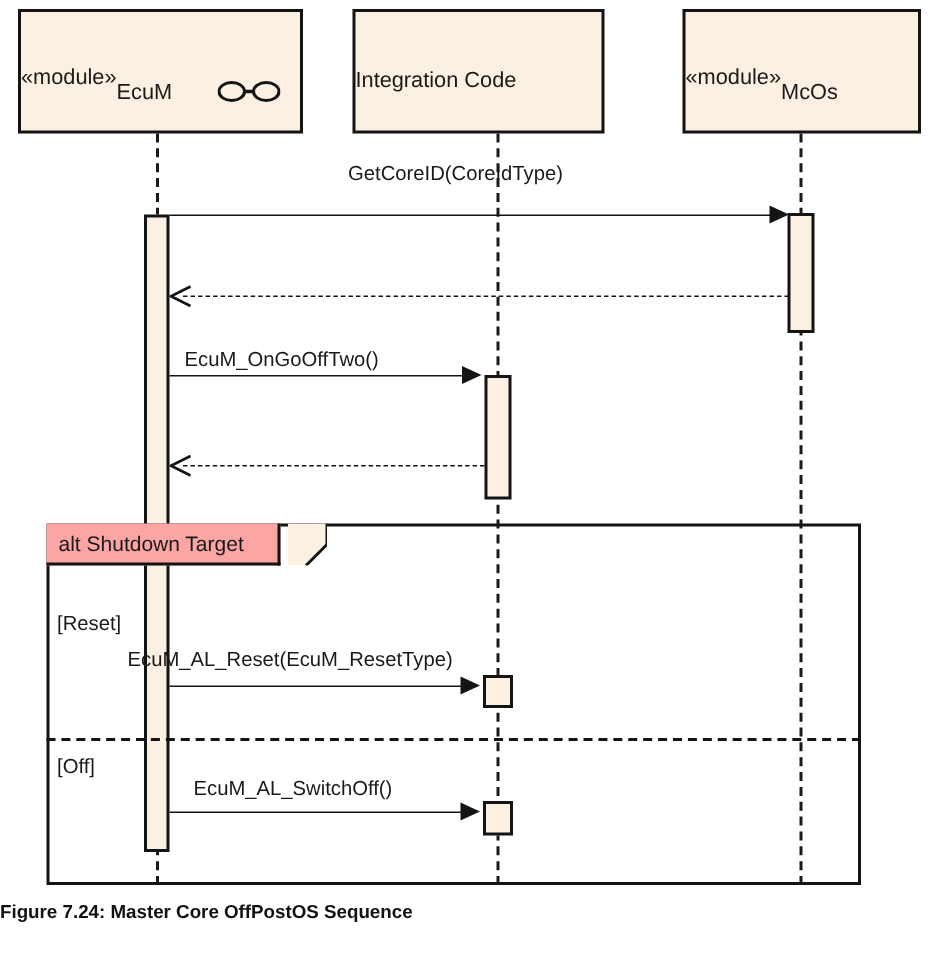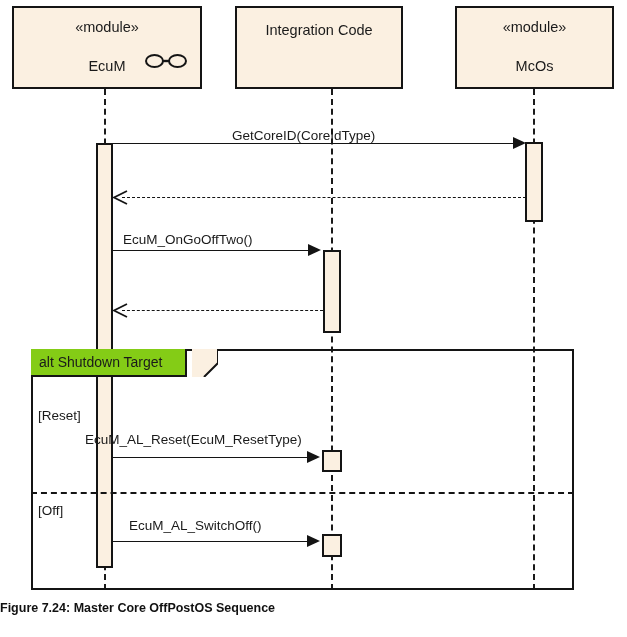--- a/index.html
+++ b/index.html
@@ -19,21 +19,21 @@
     overflow: hidden;
   }
 
   
   .lifeline-box {
     position: absolute;
     box-sizing: border-box;
     background: #fbf0e1;
     border: 2px solid #141414;
     display: flex;
-    flex-direction: column;
+    flex-direction: row;
     align-items: center;
     justify-content: flex-start;
     padding-top: 9px;
   }
   .stereotype {
     font-size: 14.5px;
     line-height: 20px;
     color: #1a1a1a;
     letter-spacing: 0px;
   }
@@ -104,21 +104,21 @@
   
   .frag {
     position: absolute;
     box-sizing: border-box;
     border: 2px solid #141414;
     background: transparent;
   }
   .frag-tab {
     position: absolute;
     box-sizing: border-box;
-    background: #84cc16;
+    background: #fca5a5;
     border-right: 2px solid #141414;
     border-bottom: 2px solid #141414;
     font-size: 14px;
     line-height: 20px;
     color: #1a1a1a;
     padding: 3px 22px 3px 8px;
     white-space: nowrap;
   }
   .frag-divider {
     position: absolute;
@@ -174,21 +174,21 @@
   <div class="activation" style="left:96px; top:143px; width:17px; height:425px;"></div>
 
   <div class="activation" style="left:525px; top:142px; width:18px; height:80px;"></div>
 
   <div class="activation" style="left:323px; top:250px; width:18px; height:83px;"></div>
 
   <div class="activation" style="left:322px; top:450px; width:20px; height:22px;"></div>
 
   <div class="activation" style="left:322px; top:534px; width:20px; height:23px;"></div>
 
-  <div class="msg-label" style="left:232px; top:128px;">GetCoreID(CoreIdType)</div>
+  <div class="msg-label" style="left:232px; top:108px;">GetCoreID(CoreIdType)</div>
   <div class="msg-line" style="left:113px; top:143px; width:404px;"></div>
   <div class="arrowhead-solid" style="left:513px; top:137px;"></div>
 
   <div class="msg-line ret" style="left:122px; top:197px; width:404px;"></div>
   <svg class="arrowhead-open" viewBox="0 0 15 15" style="left:113px; top:190px;">
     <polyline points="14,1 1,7.5 14,14" fill="none" stroke="#141414" stroke-width="1.8"></polyline>
   </svg>
 
   <div class="msg-label" style="left:123px; top:232px;">EcuM_OnGoOffTwo()</div>
   <div class="msg-line" style="left:113px; top:250px; width:197px;"></div>

